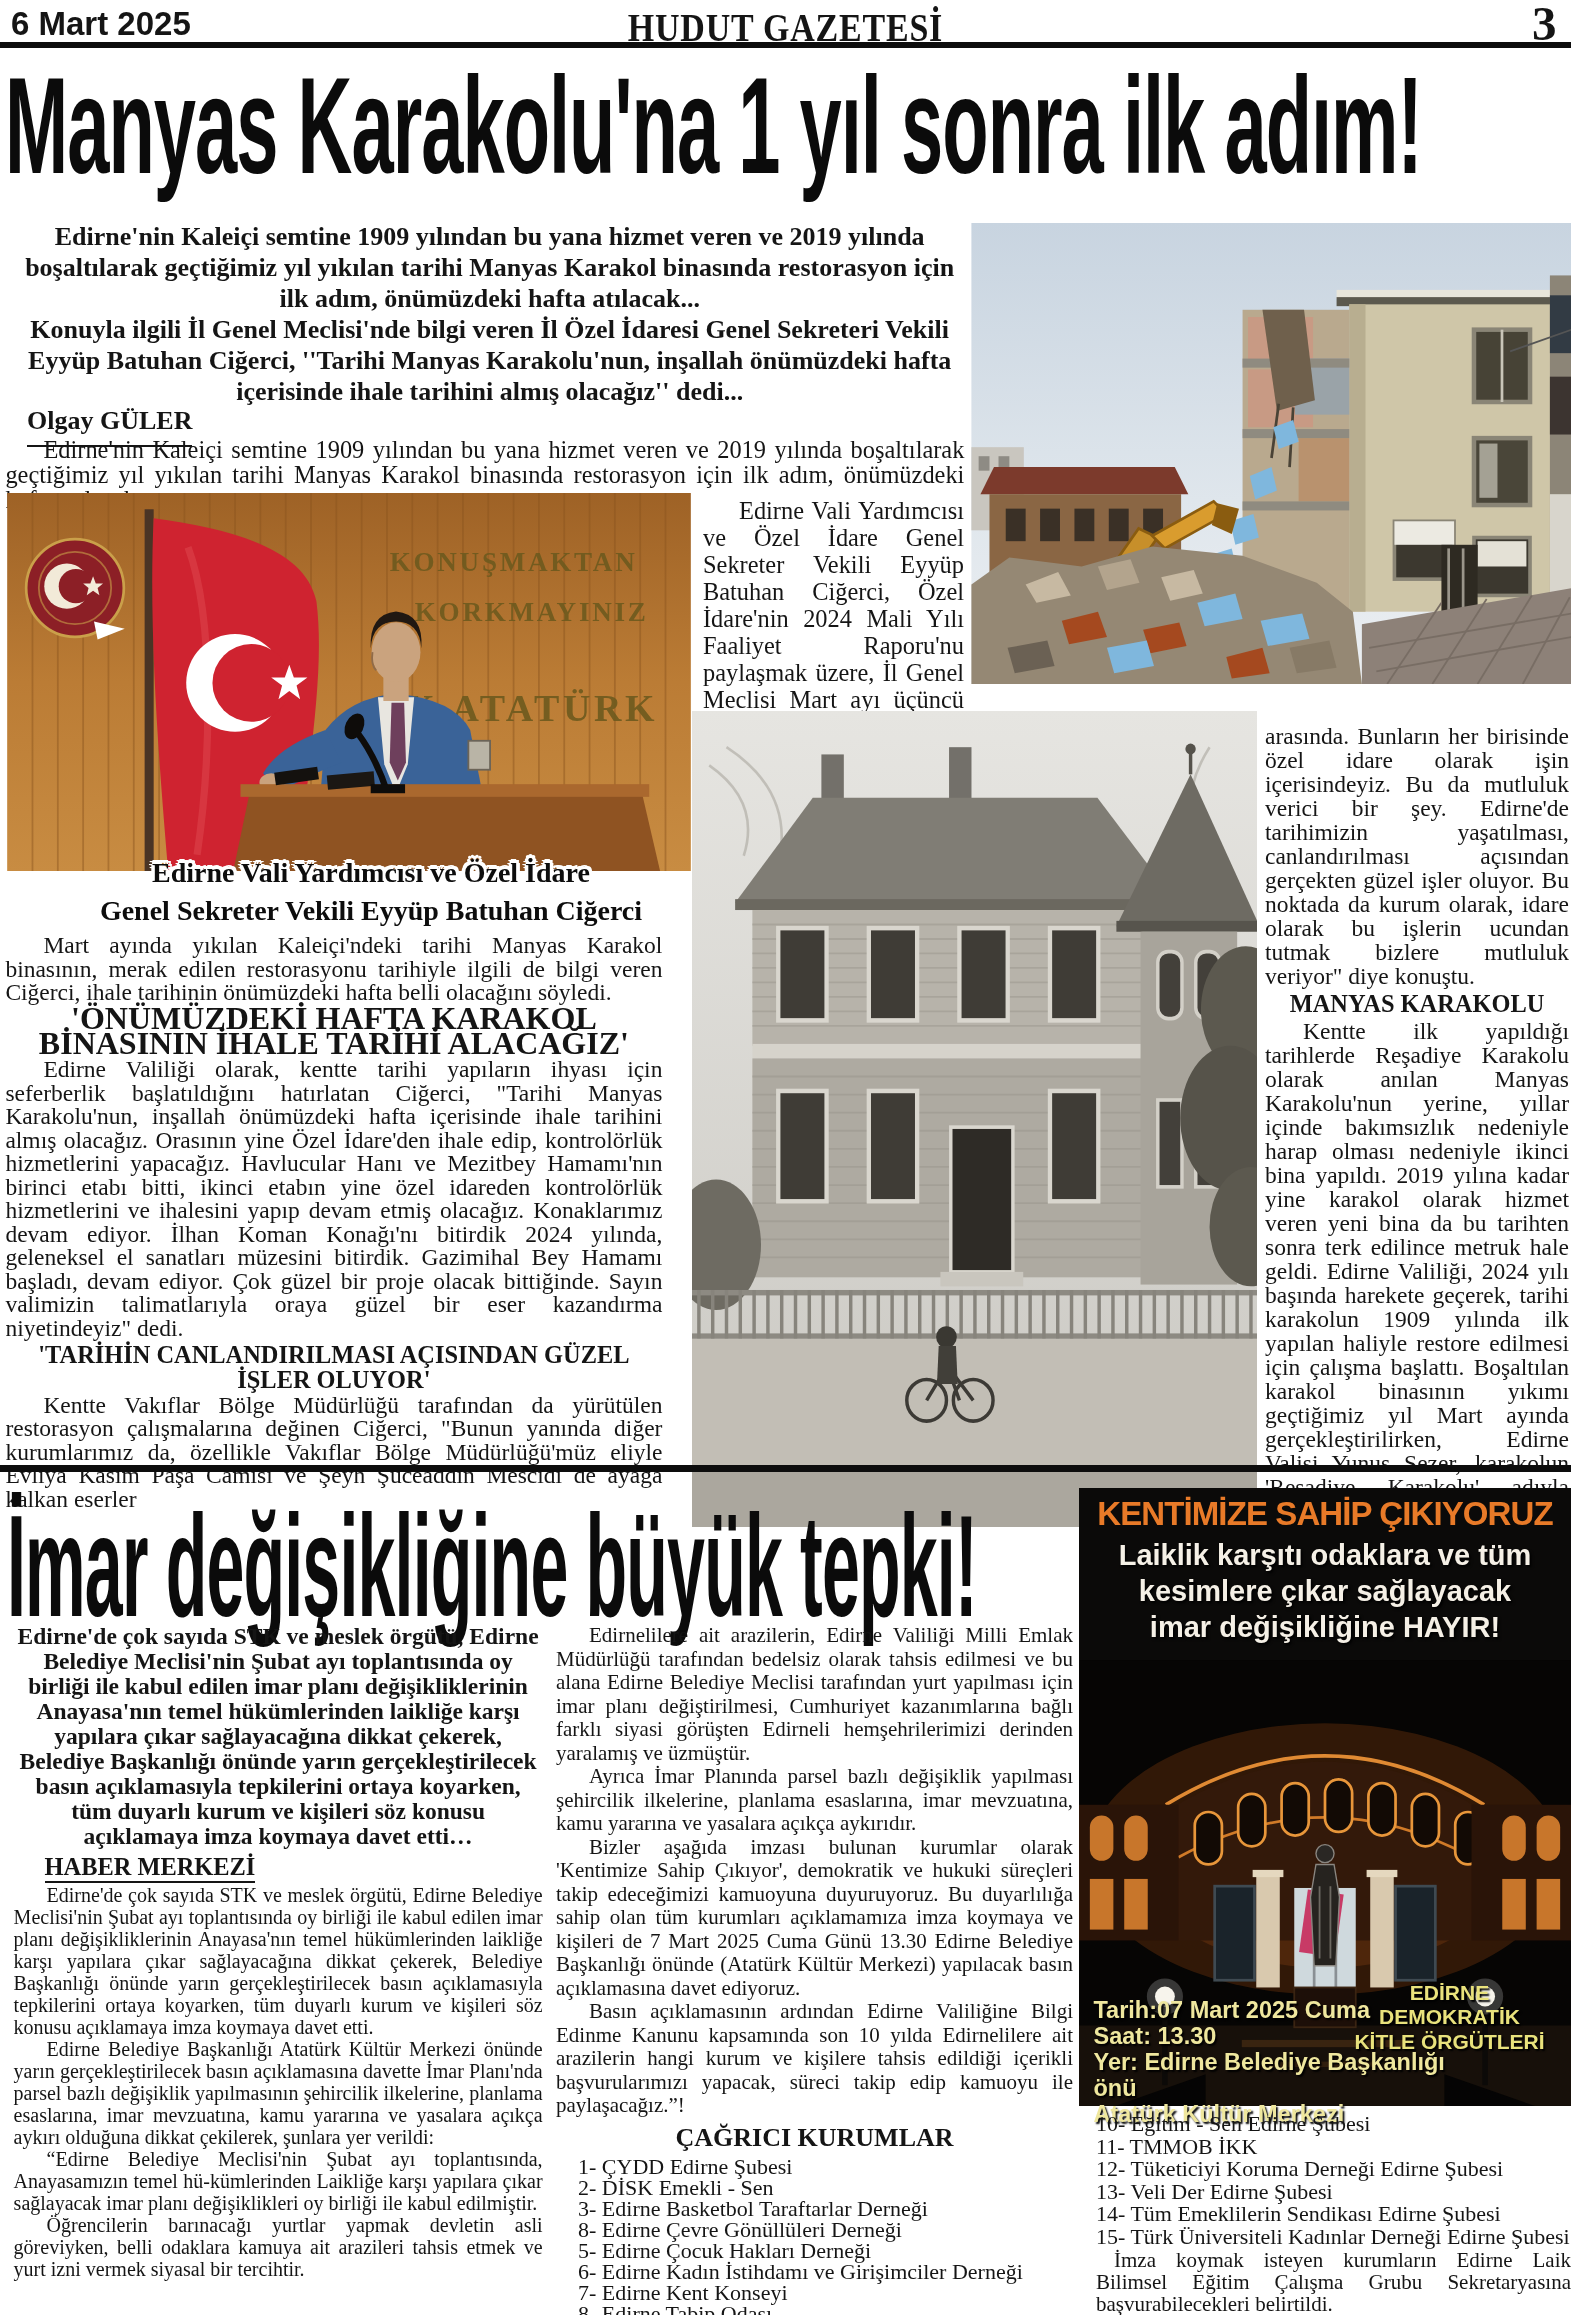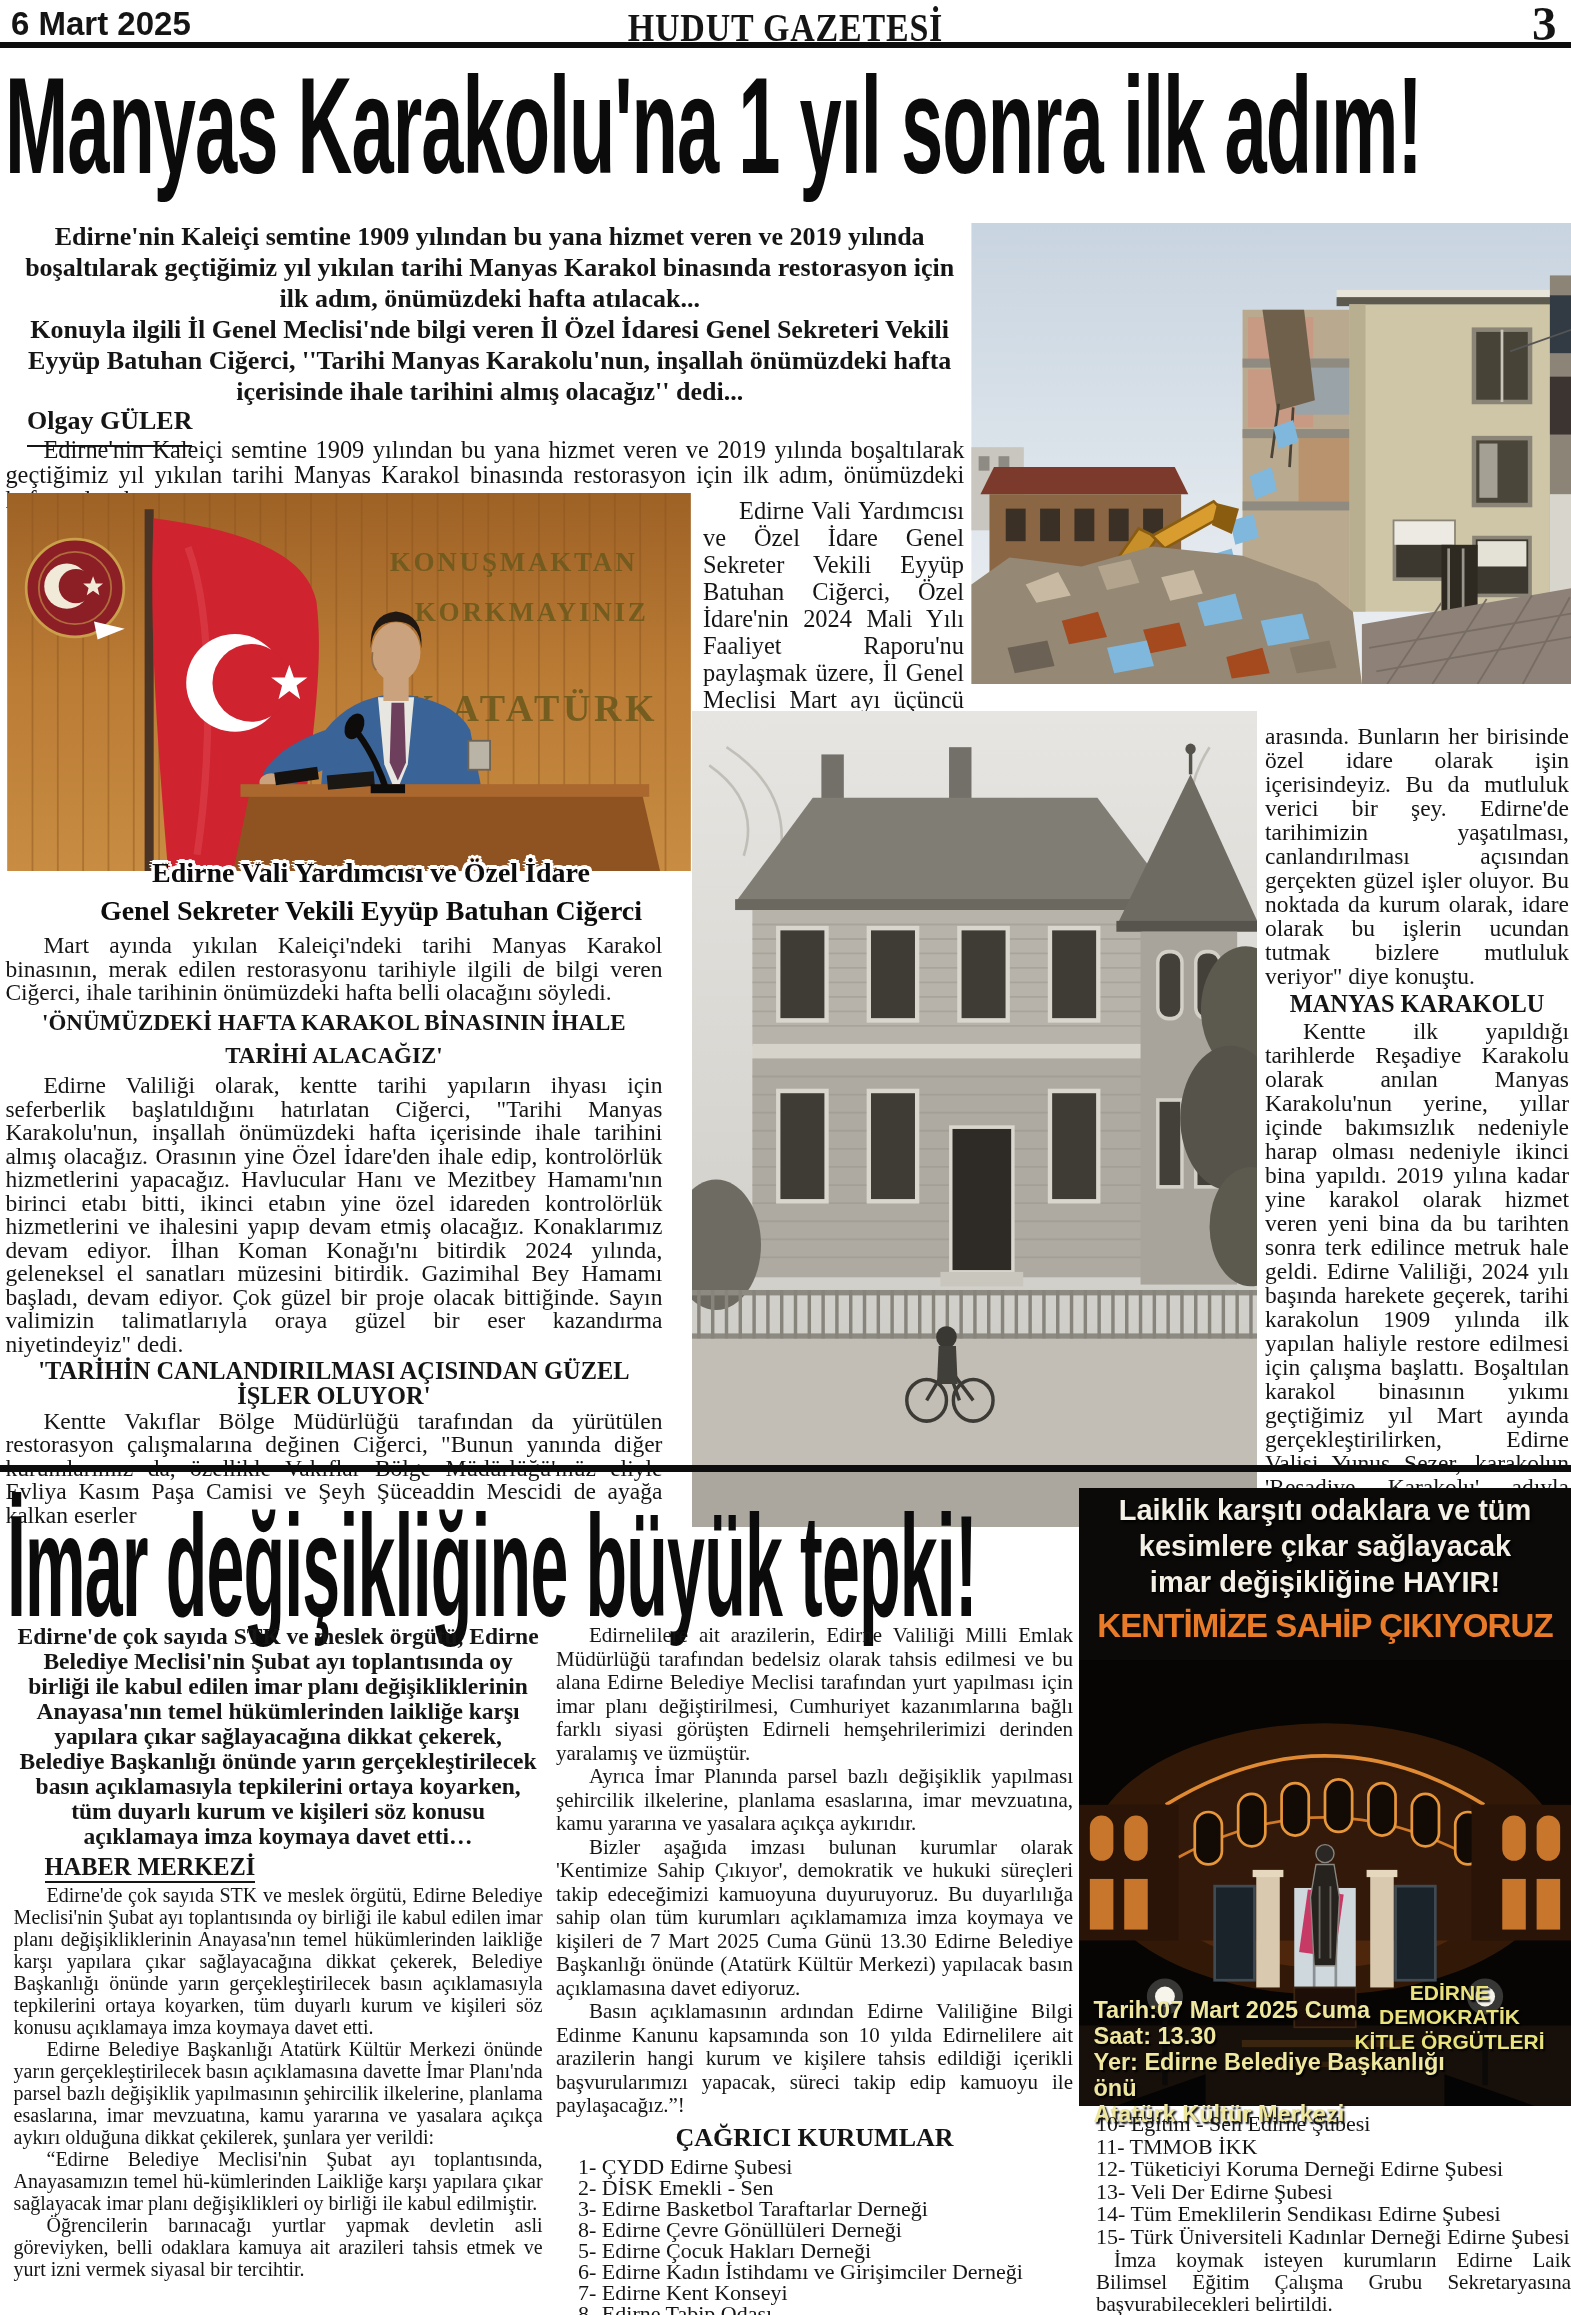--- a/index.html
+++ b/index.html
@@ -285,21 +285,21 @@
         <circle cx="326" cy="762" r="23" fill="none" stroke="#3c3a35" stroke-width="4"></circle>
         <path d="M272,762 L296,724 L326,762 M296,724 L310,762" stroke="#3c3a35" stroke-width="4" fill="none"></path>
         <circle cx="295" cy="692" r="12" fill="#3a3832"></circle>
         <path d="M286,702 L306,702 L308,744 L284,744 Z" fill="#413f39"></path>
       </g>
     </svg>
   </div>
 
   <div class="abs just a1-left" style="left:5.4px;top:934px;width:657px;">
     <p>Mart ayında yıkılan Kaleiçi'ndeki tarihi Manyas Karakol binasının, merak edilen restorasyonu tarihiyle ilgili de bilgi veren Ciğerci, ihale tarihinin önümüzdeki hafta belli olacağını söyledi.</p>
-    <div class="subhead" style="font-size:23px;line-height:33px;">'ÖNÜMÜZDEKİ HAFTA KARAKOL BİNASININ İHALE TARİHİ ALACAĞIZ'</div>
+    <div class="subhead" style="font-size:32px;line-height:25px;">'ÖNÜMÜZDEKİ HAFTA KARAKOL BİNASININ İHALE TARİHİ ALACAĞIZ'</div>
     <p>Edirne Valiliği olarak, kentte tarihi yapıların ihyası için seferberlik başlatıldığını hatırlatan Ciğerci, "Tarihi Manyas Karakolu'nun, inşallah önümüzdeki hafta içerisinde ihale tarihini almış olacağız. Orasının yine Özel İdare'den ihale edip, kontrolörlük hizmetlerini yapacağız. Havlucular Hanı ve Mezitbey Hamamı'nın birinci etabı bitti, ikinci etabın yine özel idareden kontrolörlük hizmetlerini ve ihalesini yapıp devam etmiş olacağız. Konaklarımız devam ediyor. İlhan Koman Konağı'nı bitirdik 2024 yılında, geleneksel el sanatları müzesini bitirdik. Gazimihal Bey Hamamı başladı, devam ediyor. Çok güzel bir proje olacak bittiğinde. Sayın valimizin talimatlarıyla oraya güzel bir eser kazandırma niyetindeyiz" dedi.</p>
     <div class="subhead" style="font-size:24.4px;line-height:25px;text-align:center;">'TARİHİN CANLANDIRILMASI AÇISINDAN GÜZEL İŞLER OLUYOR'</div>
     <p>Kentte Vakıflar Bölge Müdürlüğü tarafından da yürütülen restorasyon çalışmalarına değinen Ciğerci, "Bunun yanında diğer kurumlarımız da, özellikle Vakıflar Bölge Müdürlüğü'müz eliyle Evliya Kasım Paşa Camisi ve Şeyh Şüceaddin Mescidi de ayağa kalkan eserler</p>
   </div>
 
   <div class="abs just a1-right" style="left:1265px;top:724px;width:304px;">
     <p style="text-indent:0;">arasında. Bunların her birisinde özel idare olarak işin içerisindeyiz. Bu da mutluluk verici bir şey. Edirne'de tarihimizin yaşatılması, canlandırılması açısından gerçekten güzel işler oluyor. Bu noktada da kurum olarak, idare olarak bu işlerin ucundan tutmak bizlere mutluluk veriyor" diye konuştu.</p>
     <div class="subhead" style="font-size:24.4px;line-height:27px;">MANYAS KARAKOLU</div>
     <p>Kentte ilk yapıldığı tarihlerde Reşadiye Karakolu olarak anılan Manyas Karakolu'nun yerine, yıllar içinde bakımsızlık nedeniyle harap olması nedeniyle ikinci bina yapıldı. 2019 yılına kadar yine karakol olarak hizmet veren yeni bina da bu tarihten sonra terk edilince metruk hale geldi. Edirne Valiliği, 2024 yılı başında harekete geçerek, tarihi karakolun 1909 yılında ilk yapılan haliyle restore edilmesi için çalışma başlattı. Boşaltılan karakol binasının yıkımı geçtiğimiz yıl Mart ayında gerçekleştirilirken, Edirne Valisi Yunus Sezer, karakolun 'Reşadiye Karakolu' adıyla 1909 yılındaki haline uygun olarak inşa edilip bir kısmının müze, bir kısmının da karakol olarak hizmet vereceğini söyledi.</p>
   </div>
@@ -338,26 +338,26 @@
       <li class="org-item">8- Edirne Çevre Gönüllüleri Derneği</li>
       <li class="org-item">5- Edirne Çocuk Hakları Derneği</li>
       <li class="org-item">6- Edirne Kadın İstihdamı ve Girişimciler Derneği</li>
       <li class="org-item">7- Edirne Kent Konseyi</li>
       <li class="org-item">8- Edirne Tabip Odası</li>
 
     </ul>
   </div>
 
   <div class="abs adbox" style="left:1079px;top:1488px;width:492px;height:618px;">
+    <div class="ctr sans b" style="margin-top:7.2px;font-size:33px;color:#e87a28;letter-spacing:-0.9px;">KENTİMİZE SAHİP ÇIKIYORUZ</div>
     <div class="ctr sans b" style="font-size:29px;line-height:36px;color:#f5f0e6;margin-top:3.6px;text-shadow:1.8px 1.8px 2.7px #000;">
       <div>Laiklik karşıtı odaklara ve tüm</div>
       <div>kesimlere çıkar sağlayacak</div>
       <div>imar değişikliğine HAYIR!</div>
     </div>
-    <div class="ctr sans b" style="margin-top:7.2px;font-size:33px;color:#e87a28;letter-spacing:-0.9px;">KENTİMİZE SAHİP ÇIKIYORUZ</div>
     <div class="abs" style="left:0;top:172px;width:492px;height:446px;">
       <svg width="492" height="446" viewBox="0 0 544 493">
         <rect width="544" height="493" fill="#060504"></rect>
         <ellipse cx="272" cy="220" rx="262" ry="150" fill="#3a1c08" opacity="0.85"></ellipse>
         <ellipse cx="272" cy="230" rx="200" ry="110" fill="#6b3410" opacity="0.5"></ellipse>
         <g>
           <path d="M100,165 Q272,60 444,165 L444,310 L100,310 Z" fill="#33190a"></path>
           <path d="M96,160 Q272,52 448,160" fill="none" stroke="#e08a33" stroke-width="4"></path>
           <path d="M110,218 Q272,130 434,218" fill="none" stroke="#d07a28" stroke-width="3"></path>
           <g fill="#120a05" stroke="#e8963a" stroke-width="3">

